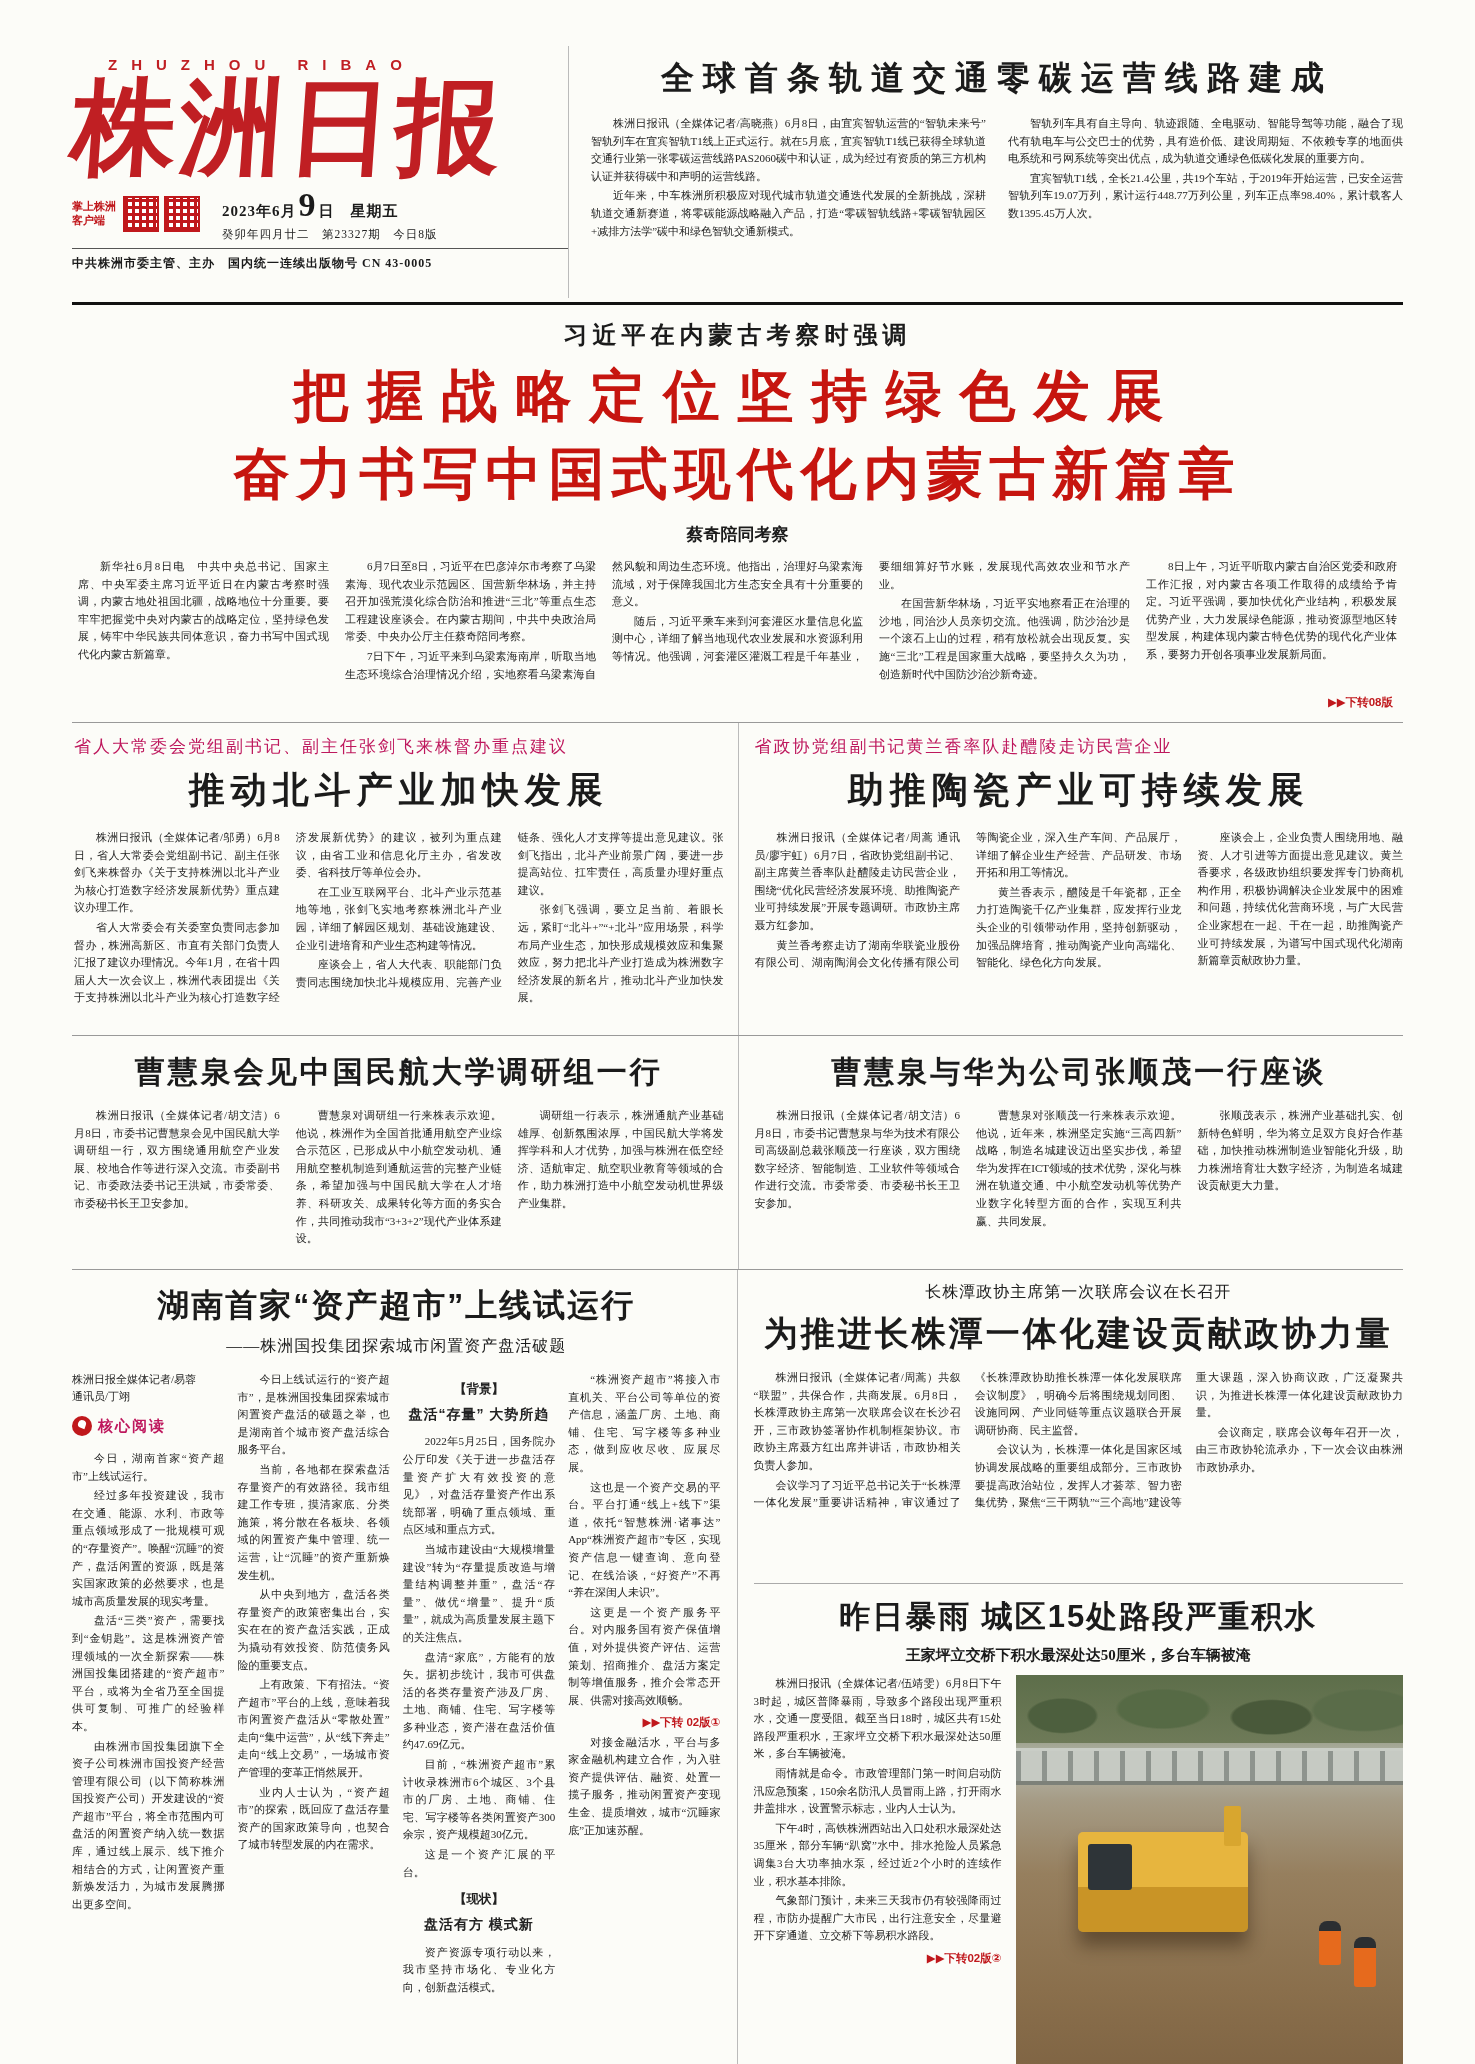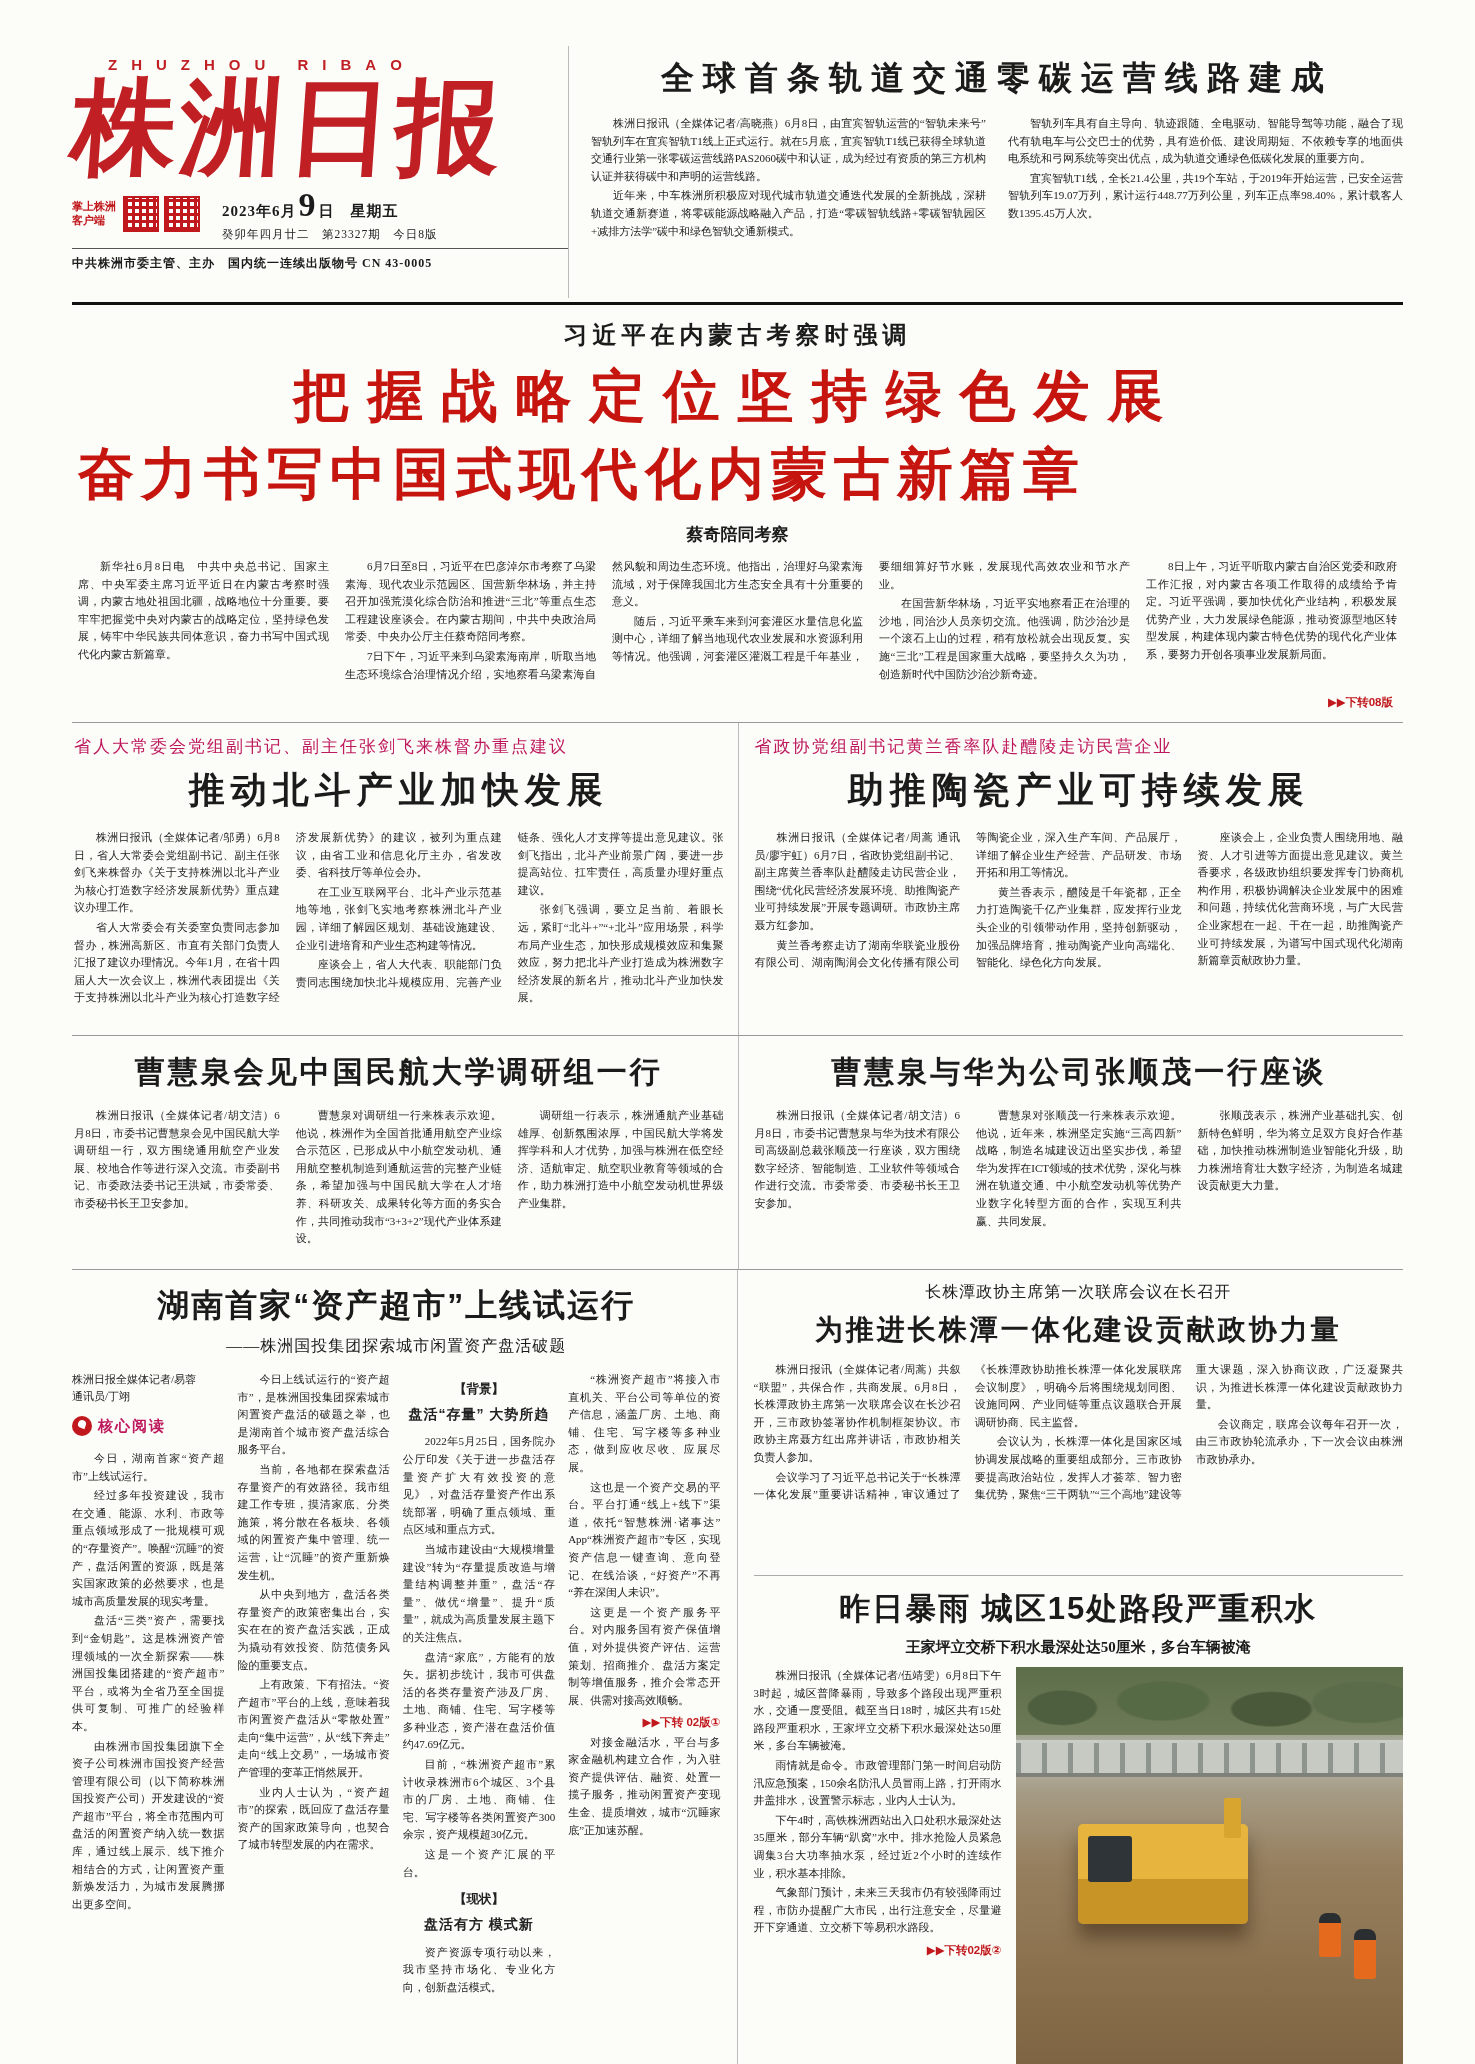--- a/index.html
+++ b/index.html
@@ -44,21 +44,21 @@
   .cols-2{ column-count:2; column-gap:22px; height:152px; overflow:hidden; }
 
   .rule-thick{ border-top:3px solid #111; margin-top:4px; }
 
   
   .lead{ position:relative; padding:14px 6px 12px 6px; border-bottom:1px solid #999; }
   .lead-kicker{ text-align:center; font-size:24px; font-weight:bold; letter-spacing:5px;
                 font-family:"Liberation Sans","DejaVu Sans",sans-serif; }
   .lead-h1{ text-align:center; color:#c6150f; font-size:56px; letter-spacing:18px;
             margin-top:8px; font-family:"Liberation Sans","DejaVu Sans",sans-serif; }
-  .lead-h2{ text-align:left; color:#c6150f; font-size:56px; letter-spacing:7px;
+  .lead-h2{ text-align:center; color:#c6150f; font-size:56px; letter-spacing:7px;
             margin-top:2px; font-family:"Liberation Sans","DejaVu Sans",sans-serif; }
   .lead-byline{ text-align:center; font-size:17px; font-weight:bold; margin:10px 0 12px 0; }
   .cols-5{ column-count:5; column-gap:16px; height:152px; overflow:hidden; }
   .lead .jump{ position:absolute; right:10px; bottom:12px; background:#fcfcf8; padding-left:8px; }
 
   
   .row{ display:flex; }
   .half{ width:50%; padding:12px 14px 10px 2px; }
   .half + .half{ border-left:1px solid #bbb; padding-left:16px; padding-right:0; }
   .art-kicker{ text-align:left; font-size:17px; letter-spacing:2px; color:#be185d; }
@@ -88,21 +88,21 @@
               font-family:"Liberation Sans","DejaVu Sans",sans-serif; }
   .sec-head{ text-align:center; margin:8px 0 8px 0; }
   .sec-tag{ display:block; font-size:12.5px; font-weight:bold; }
   .sec-title{ font-size:14px; font-weight:bold; margin-top:4px; letter-spacing:1px;
               font-family:"Liberation Sans","DejaVu Sans",sans-serif; }
   .jump-line{ text-align:right; text-indent:0; margin:4px 0; }
 
   .bottom-right{ flex:1; padding-left:16px; display:flex; flex-direction:column; }
   .czt{ border-bottom:1px solid #aaa; padding:12px 0 10px 0; }
   .czt-kicker{ text-align:center; font-size:16px; letter-spacing:1px; }
-  .czt-head{ text-align:center; font-size:28px; letter-spacing:3px; margin:8px 0 12px 0;
+  .czt-head{ text-align:center; font-size:34px; letter-spacing:3px; margin:8px 0 12px 0;
              font-family:"Liberation Sans","DejaVu Sans",sans-serif; }
   .czt .cols-3{ height:204px; column-gap:14px; }
 
   .rain{ padding-top:12px; }
   .rain-head{ text-align:center; font-size:31px; letter-spacing:2px;
               font-family:"Liberation Sans","DejaVu Sans",sans-serif; }
   .rain-sub{ text-align:center; font-size:15px; font-weight:bold; margin:8px 0 10px 0; }
   .rain-flex{ display:flex; }
   .rain-text{ width:248px; height:520px; overflow:hidden; }
 

